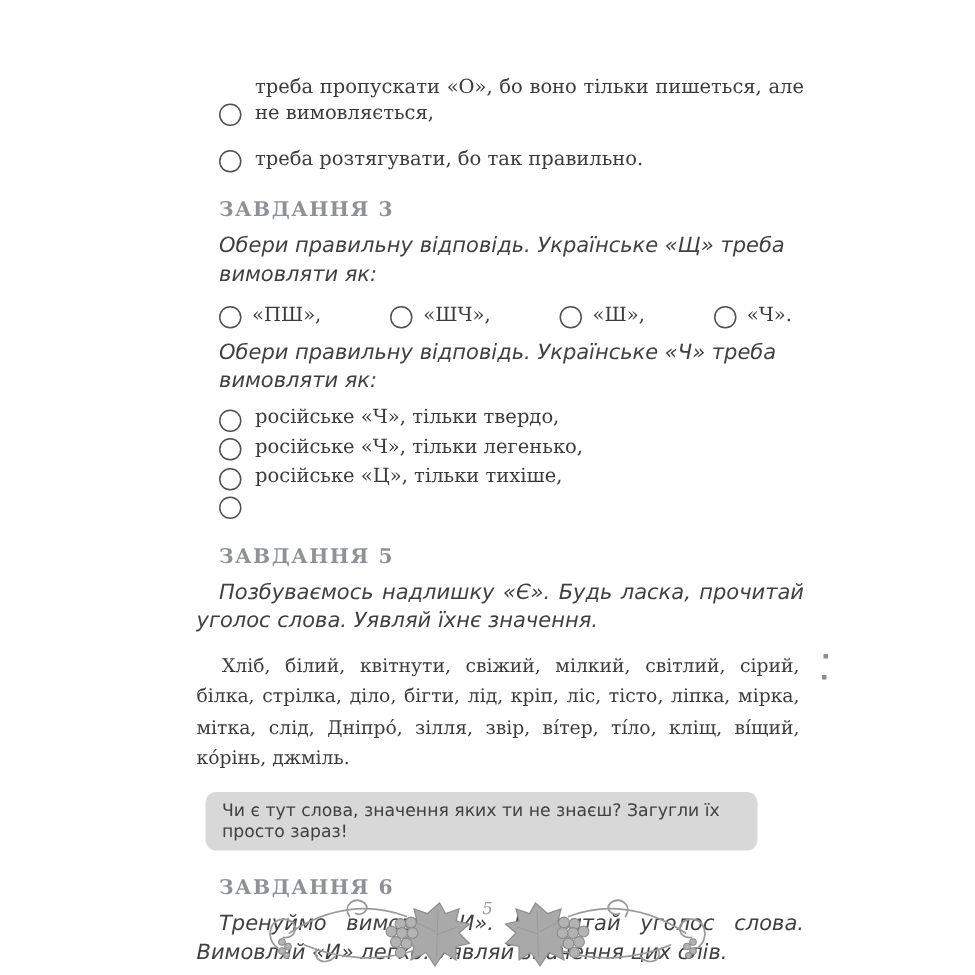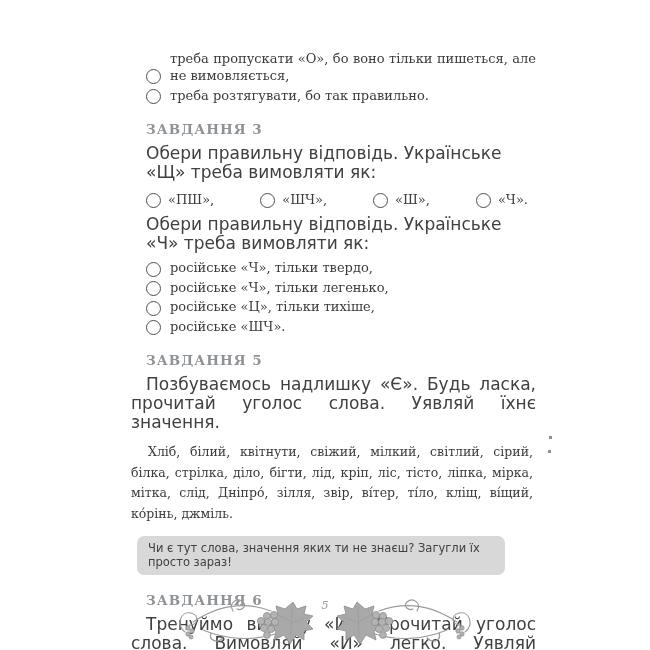--- a/index.html
+++ b/index.html
@@ -29,34 +29,35 @@
     border-radius:50%;
     background:#fff;
     flex:none;
     margin-top:2px;
   }
   .radio-label{
     font-size:13px;
     line-height:17px;
   }
   .intro .radio-label{ text-align:justify; }
-  .intro .radio-item + .radio-item{ margin-top:3px; }
+  .intro .radio-item + .radio-item{ margin-top:14px; }
   
   .task-heading{
     font-family:"DejaVu Serif", serif;
     font-size:13.5px;
     font-weight:bold;
     letter-spacing:1px;
     color:#8f9295;
     margin:17px 0 0 15px;
   }
   
   .instruction{
     font-family:"DejaVu Sans", sans-serif;
-    font-size:17px;
+    font-style:italic;
+    font-size:14px;
     line-height:19px;
     margin:7px 0 0 15px;
     color:#3f4040;
   }
   .instruction.para{
     margin-left:0;
     text-indent:15px;
     text-align:justify;
   }
   
@@ -168,21 +169,20 @@
       <div class="radio-item">
         <span class="radio"></span>
         <span class="radio-label">російське «Ч», тільки легенько,</span>
       </div>
       <div class="radio-item">
         <span class="radio"></span>
         <span class="radio-label">російське «Ц», тільки тихіше,</span>
       </div>
       <div class="radio-item">
         <span class="radio"></span>
-        <span class="radio-label">російське «ШЧ».</span>
       </div>
     </div>
 
     <h3 class="task-heading">ЗАВДАННЯ 5</h3>
     <p class="instruction para">Позбуваємось надлишку «Є». Будь ласка, прочитай уголос слова. Уявляй їхнє значення.</p>
     <p class="words">Хліб, білий, квітнути, свіжий, мілкий, світлий, сірий, білка, стрілка, діло, бігти, лід, кріп, ліс, тісто, ліпка, мірка, мітка, слід, Дніпро́, зілля, звір, ві́тер, ті́ло, кліщ, ві́щий, ко́рінь, джміль.</p>
     <div class="callout">
       <span>Чи є тут слова, значення яких ти не знаєш? Загугли їх просто зараз!</span>
     </div>
 

